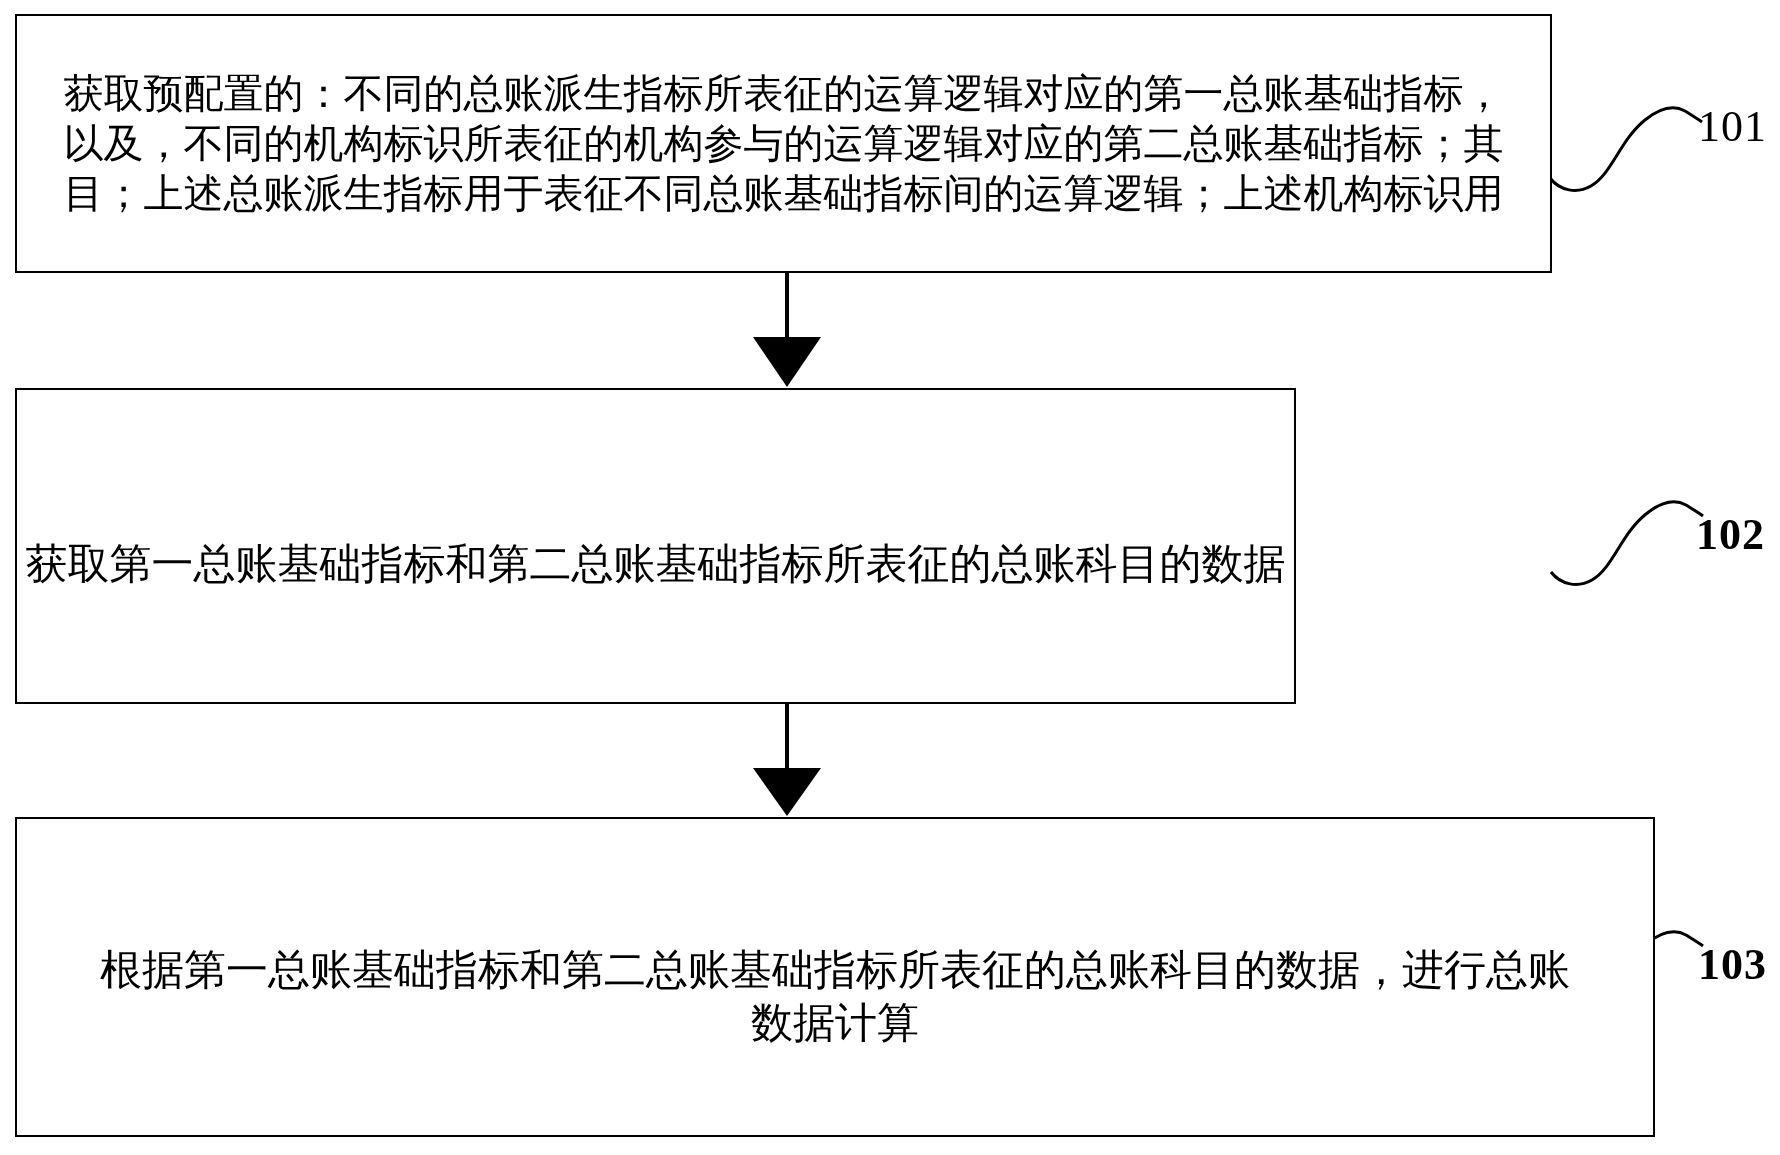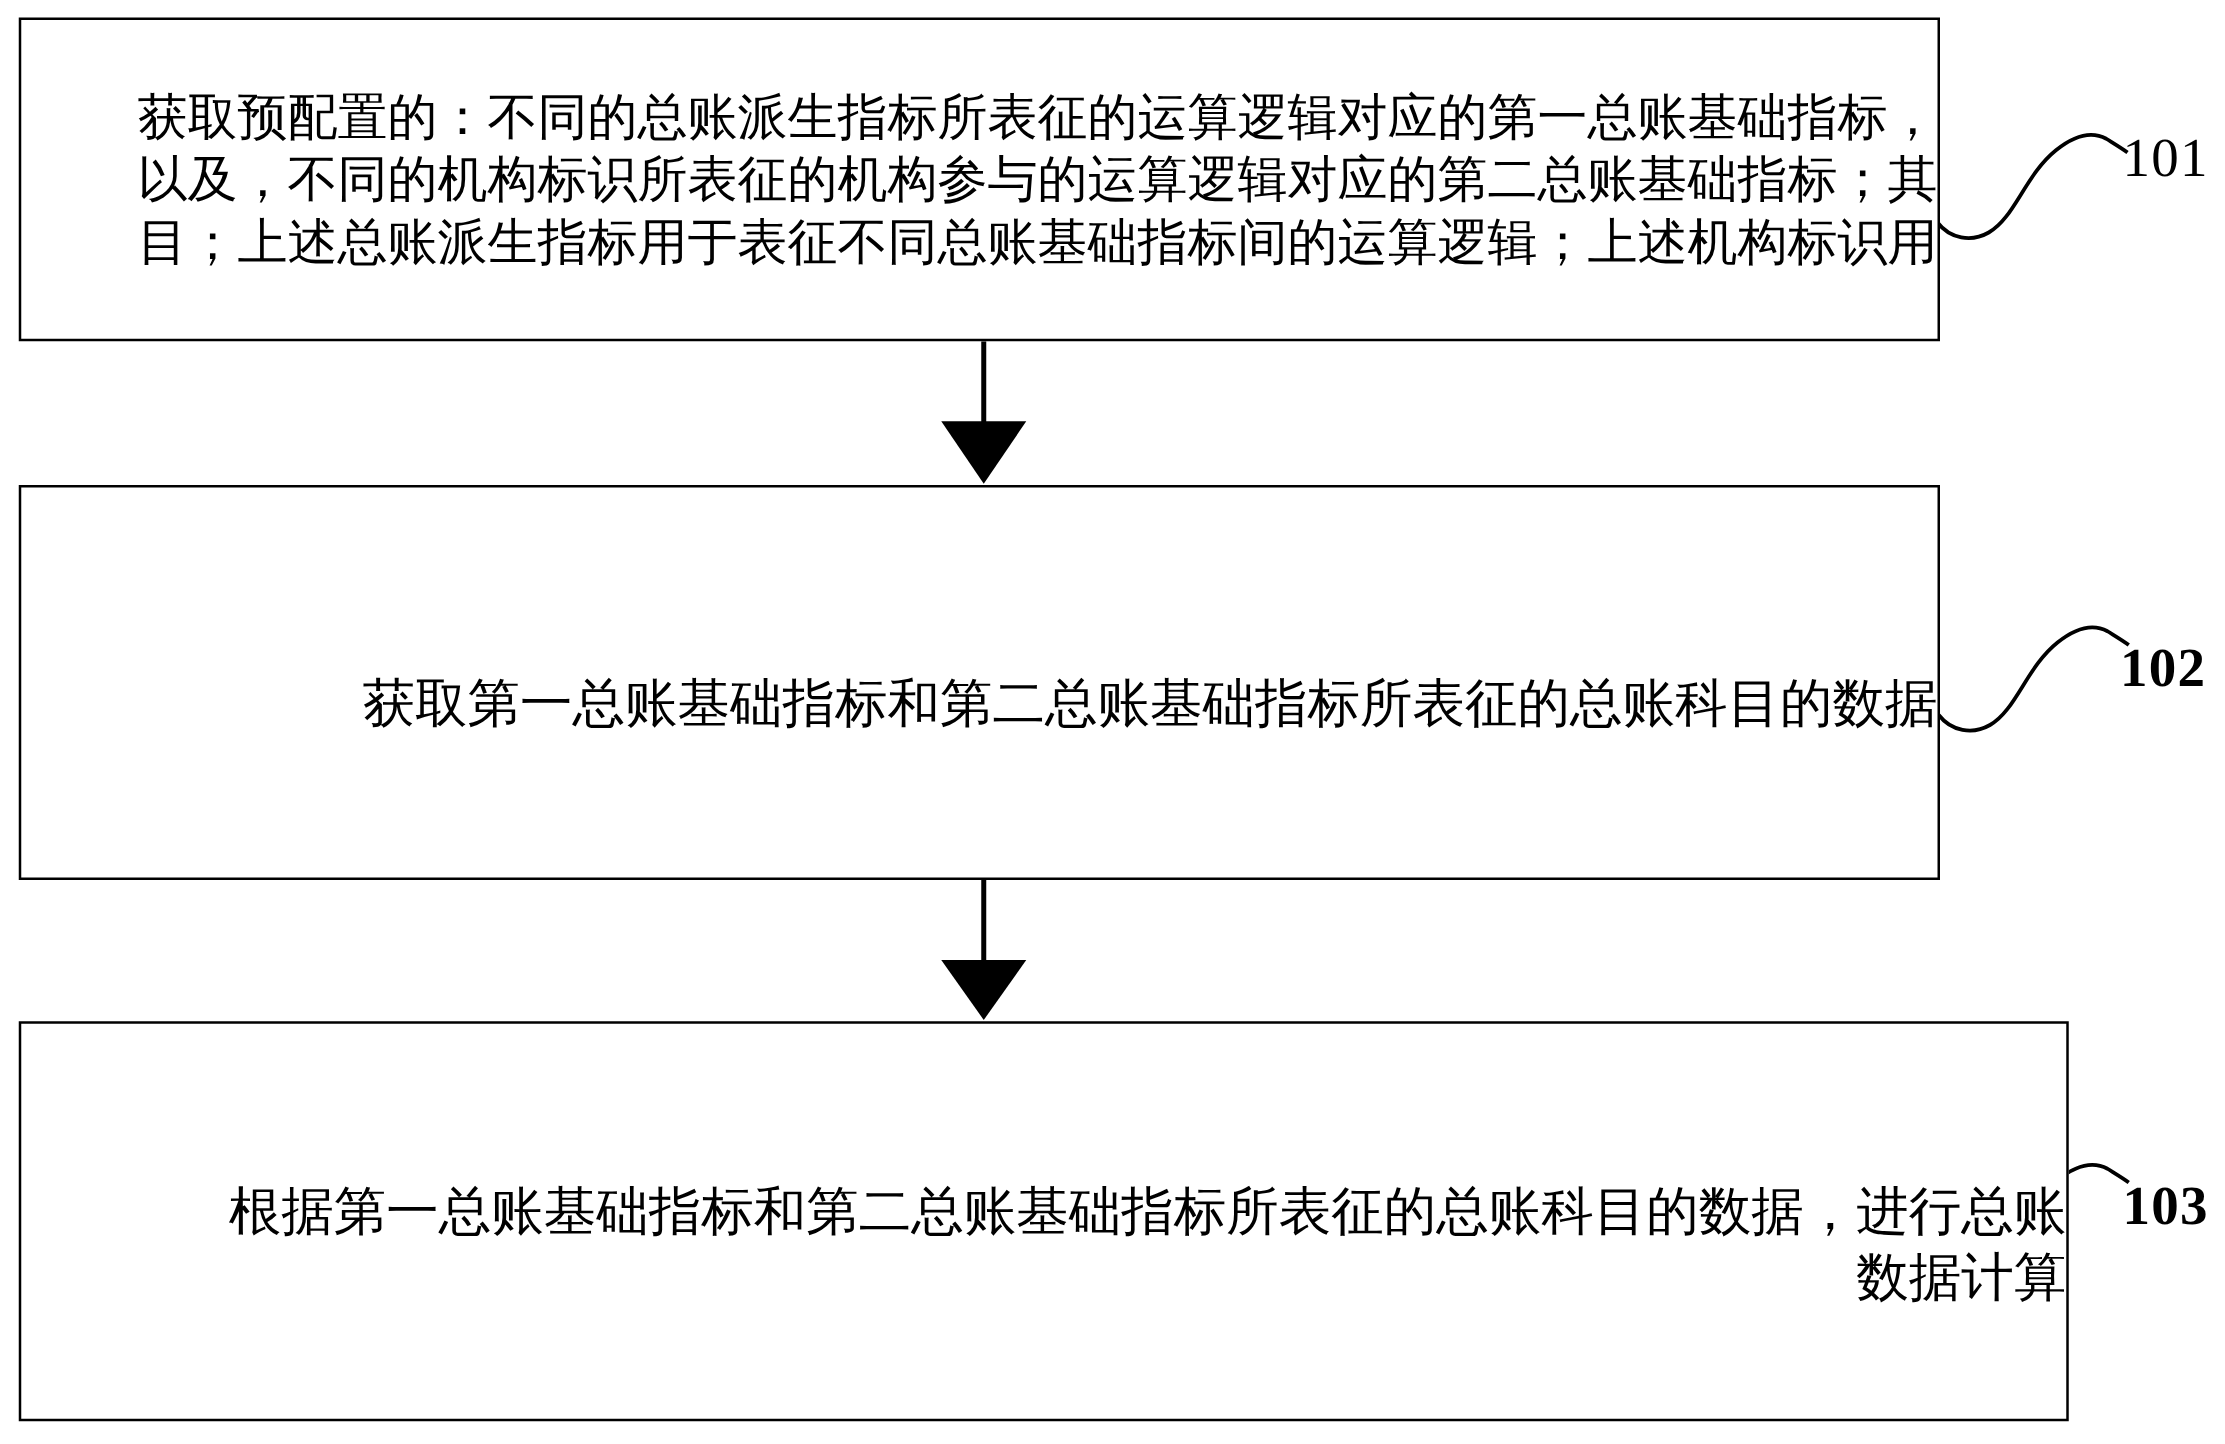--- a/index.html
+++ b/index.html
@@ -19,27 +19,27 @@
     pointer-events: none;
   }
   .box {
     position: absolute;
     box-sizing: border-box;
     border: 2px solid #000000;
     background: #ffffff;
     display: flex;
     flex-direction: column;
     justify-content: center;
-    align-items: flex-end;
+    align-items: center;
     text-align: center;
   }
   .box .line { margin: 0; white-space: nowrap; }
   #box1 { left: 15px; top: 14px;  width: 1537px; height: 259px; }
   #box1 .line { font-size: 40px; line-height: 50px; }
-  #box2 { left: 15px; top: 388px; width: 1537px; height: 316px; padding-top: 36px; }
+  #box2 { left: 15px; top: 388px; width: 1281px; height: 316px; padding-top: 36px; }
   #box2 .line { font-size: 42px; line-height: 52px; }
   #box3 { left: 15px; top: 817px; width: 1640px; height: 320px; padding-top: 40px; }
   #box3 .line { font-size: 42px; line-height: 53px; }
   .ref {
     position: absolute;
     font-size: 44px;
     line-height: 1;
     letter-spacing: 1px;
     font-family: "Liberation Serif", "DejaVu Serif", serif;
   }

